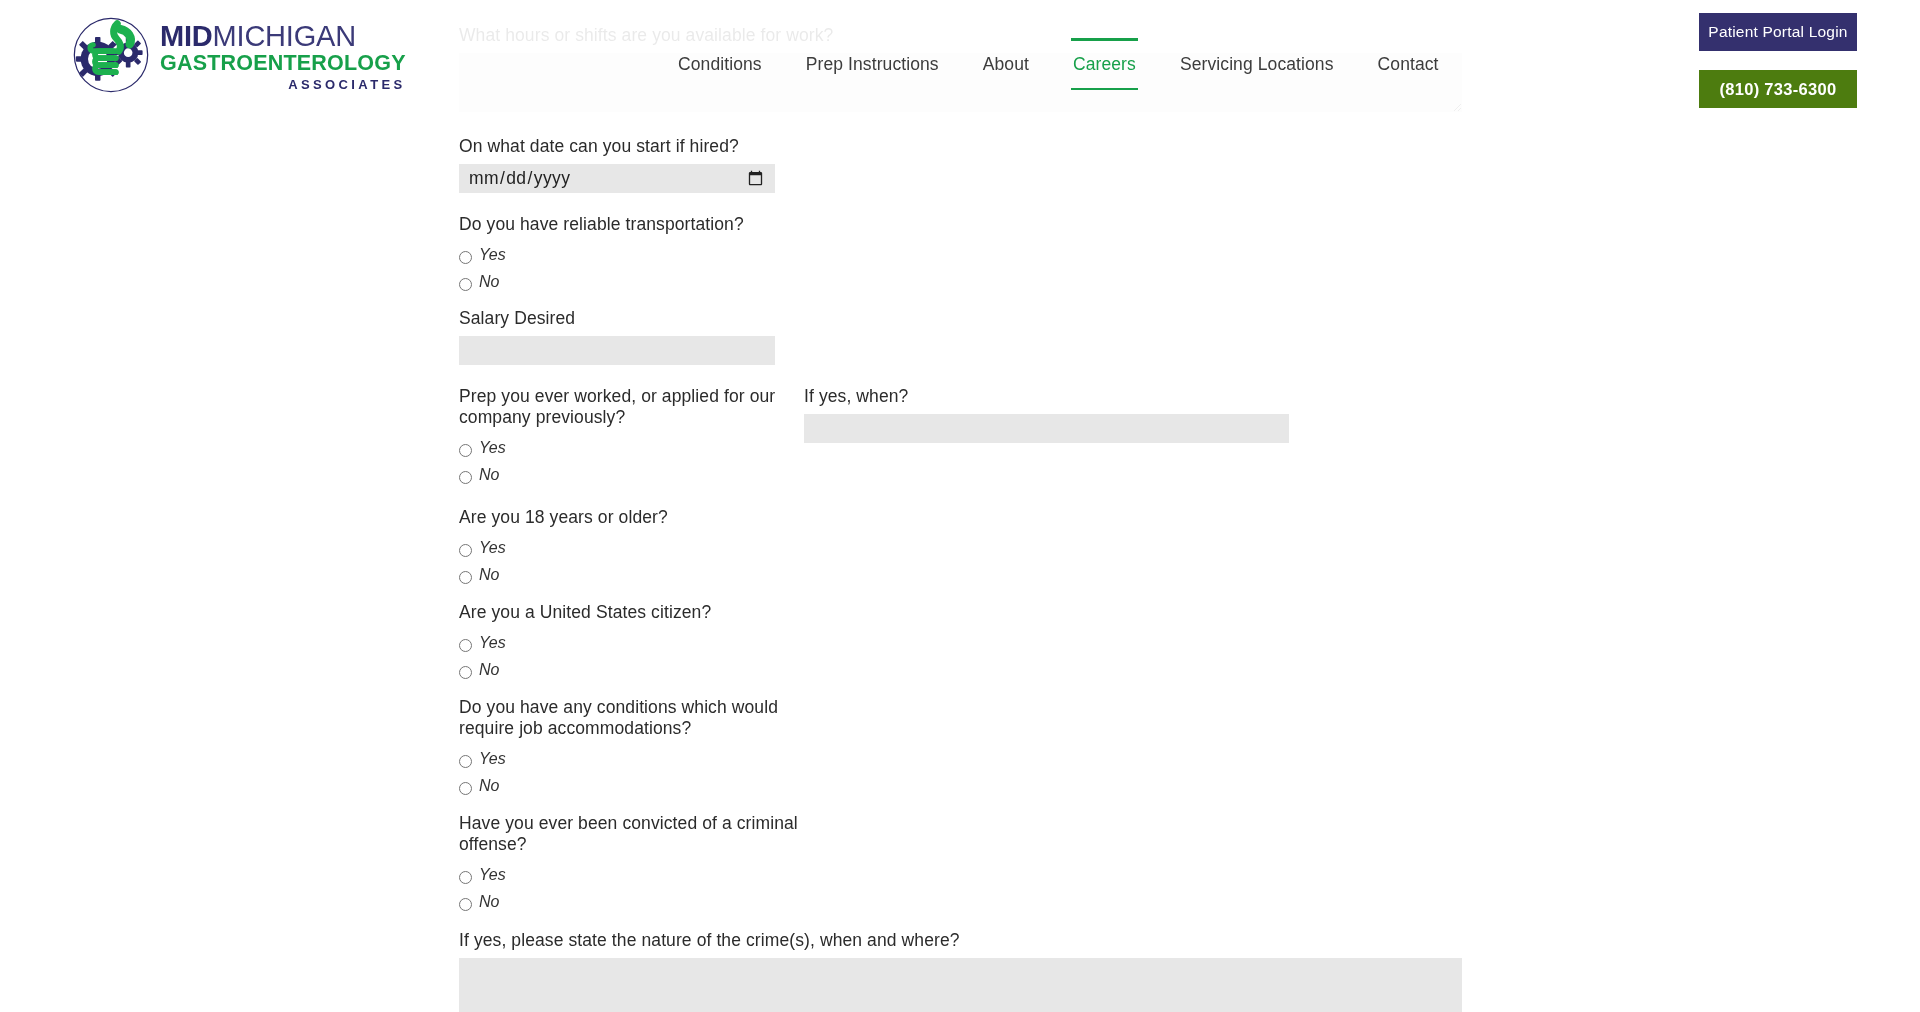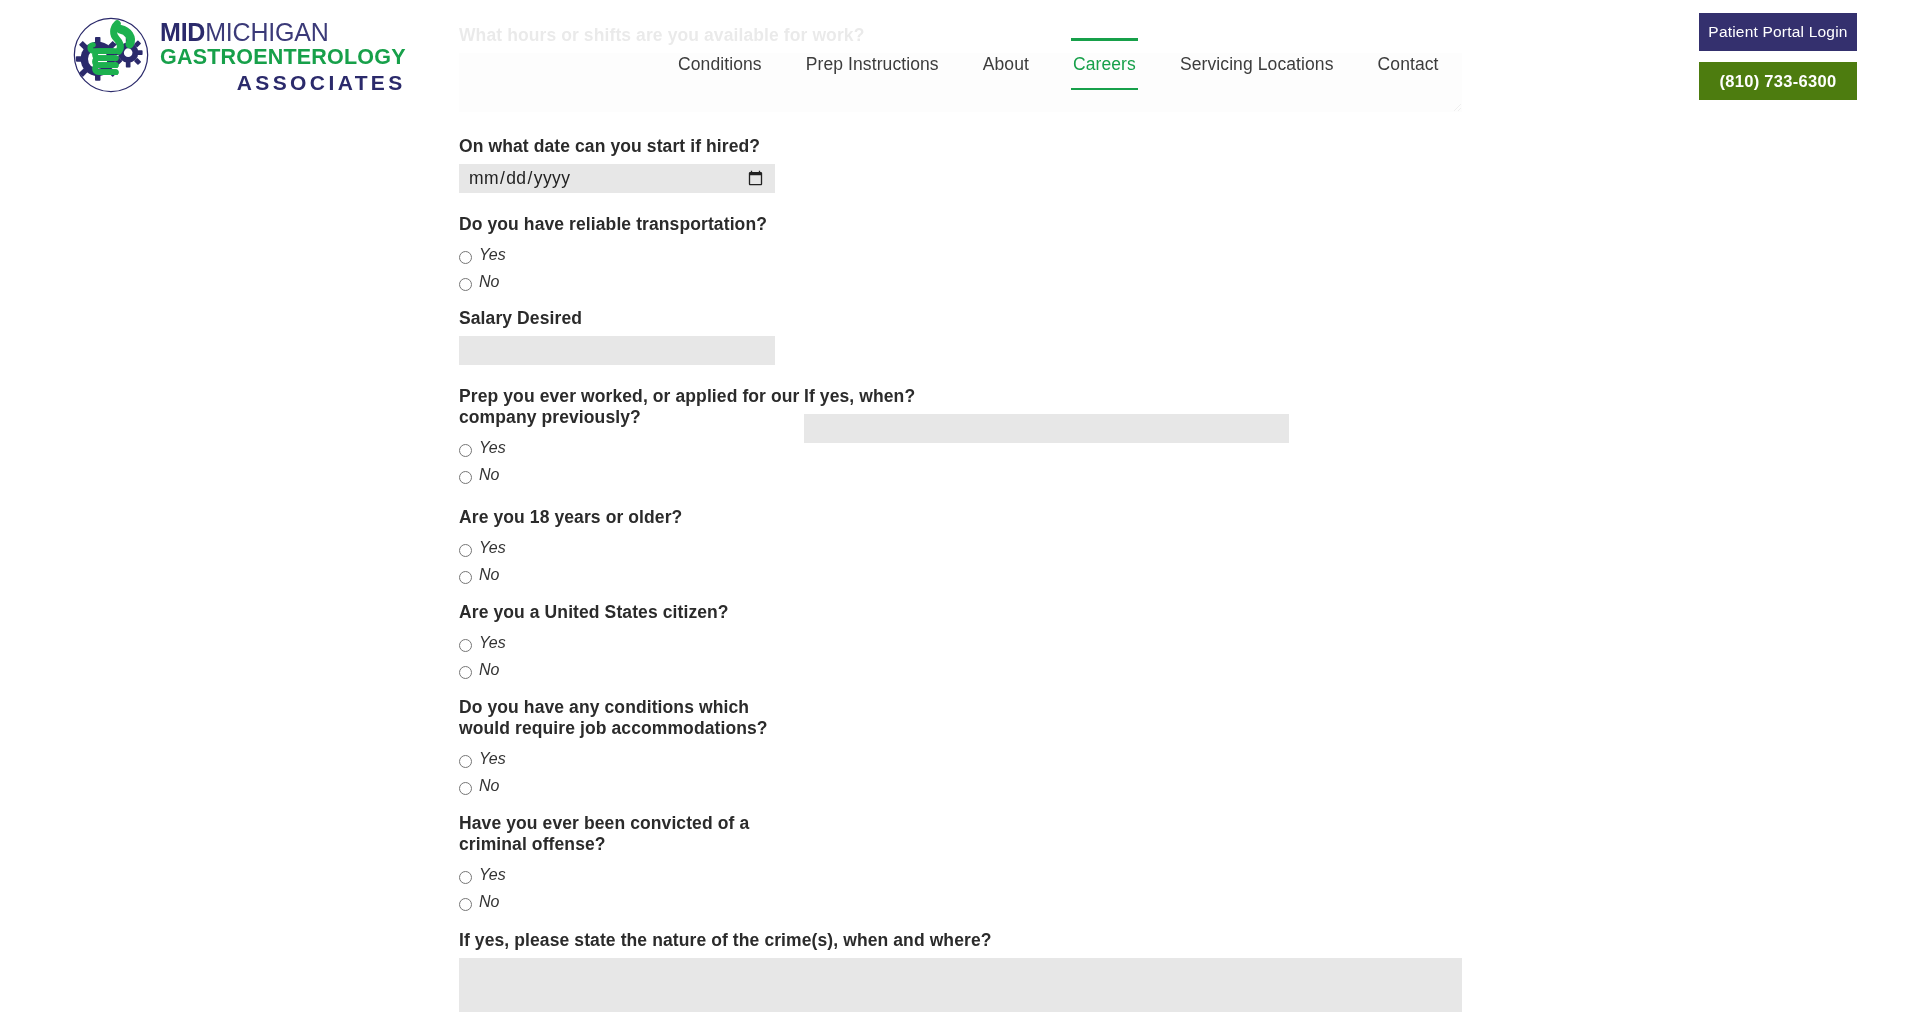--- a/index.html
+++ b/index.html
@@ -30,21 +30,21 @@
     top: 0;
     width: 1003px;
   }
 
   .field-block { margin-bottom: 0; }
 
   .q-label {
     font-size: 17.5px;
     line-height: 21px;
     color: #2b2b2b;
-    font-weight: 700;
+    font-weight: 400;
     letter-spacing: 0.1px;
     margin: 0 0 7px 0;
     display: block;
   }
 
   .input-grey {
     display: block;
     width: 316px;
     height: 29px;
     background: #e7e7e7;
@@ -135,29 +135,29 @@
     text-decoration: none;
   }
   .logo-mark { width: 78px; height: 78px; flex: none; display: block; }
 
   .logo-type {
     display: flex;
     flex-direction: column;
     line-height: 1;
     padding-top: 3px;
   }
-  .lt-row1 { font-size: 25px; letter-spacing: -0.2px; white-space: nowrap; }
+  .lt-row1 { font-size: 29px; letter-spacing: -0.2px; white-space: nowrap; }
   .lt-row1 .b1 { color: #2b2a6b; font-weight: 700; }
   .lt-row1 .b2 { color: #3b3a78; font-weight: 400; }
   .lt-row2 {
     font-size: 21.5px; font-weight: 700; color: #17a04a;
     letter-spacing: 0.2px; margin-top: 2px; white-space: nowrap;
   }
   .lt-row3 {
-    font-size: 21px; font-weight: 700; color: #2b2a6b;
+    font-size: 13px; font-weight: 700; color: #2b2a6b;
     letter-spacing: 3.4px; margin-top: 3px; text-align: right; white-space: nowrap;
   }
 
   
   .main-nav {
     position: absolute;
     left: 660px;
     top: 48px;
     display: flex;
     align-items: center;
@@ -185,21 +185,21 @@
   .nav-item.active::before { top: -10px; }
   .nav-item.active::after  { bottom: -10px; }
 
   
   .header-ctas {
     position: absolute;
     right: 63px;
     top: 13px;
     display: flex;
     flex-direction: column;
-    gap: 11px;
+    gap: 19px;
     align-items: stretch;
     width: 158px;
   }
   .btn {
     display: flex;
     align-items: center;
     justify-content: center;
     height: 38px;
     text-decoration: none;
     font-size: 15.5px;

